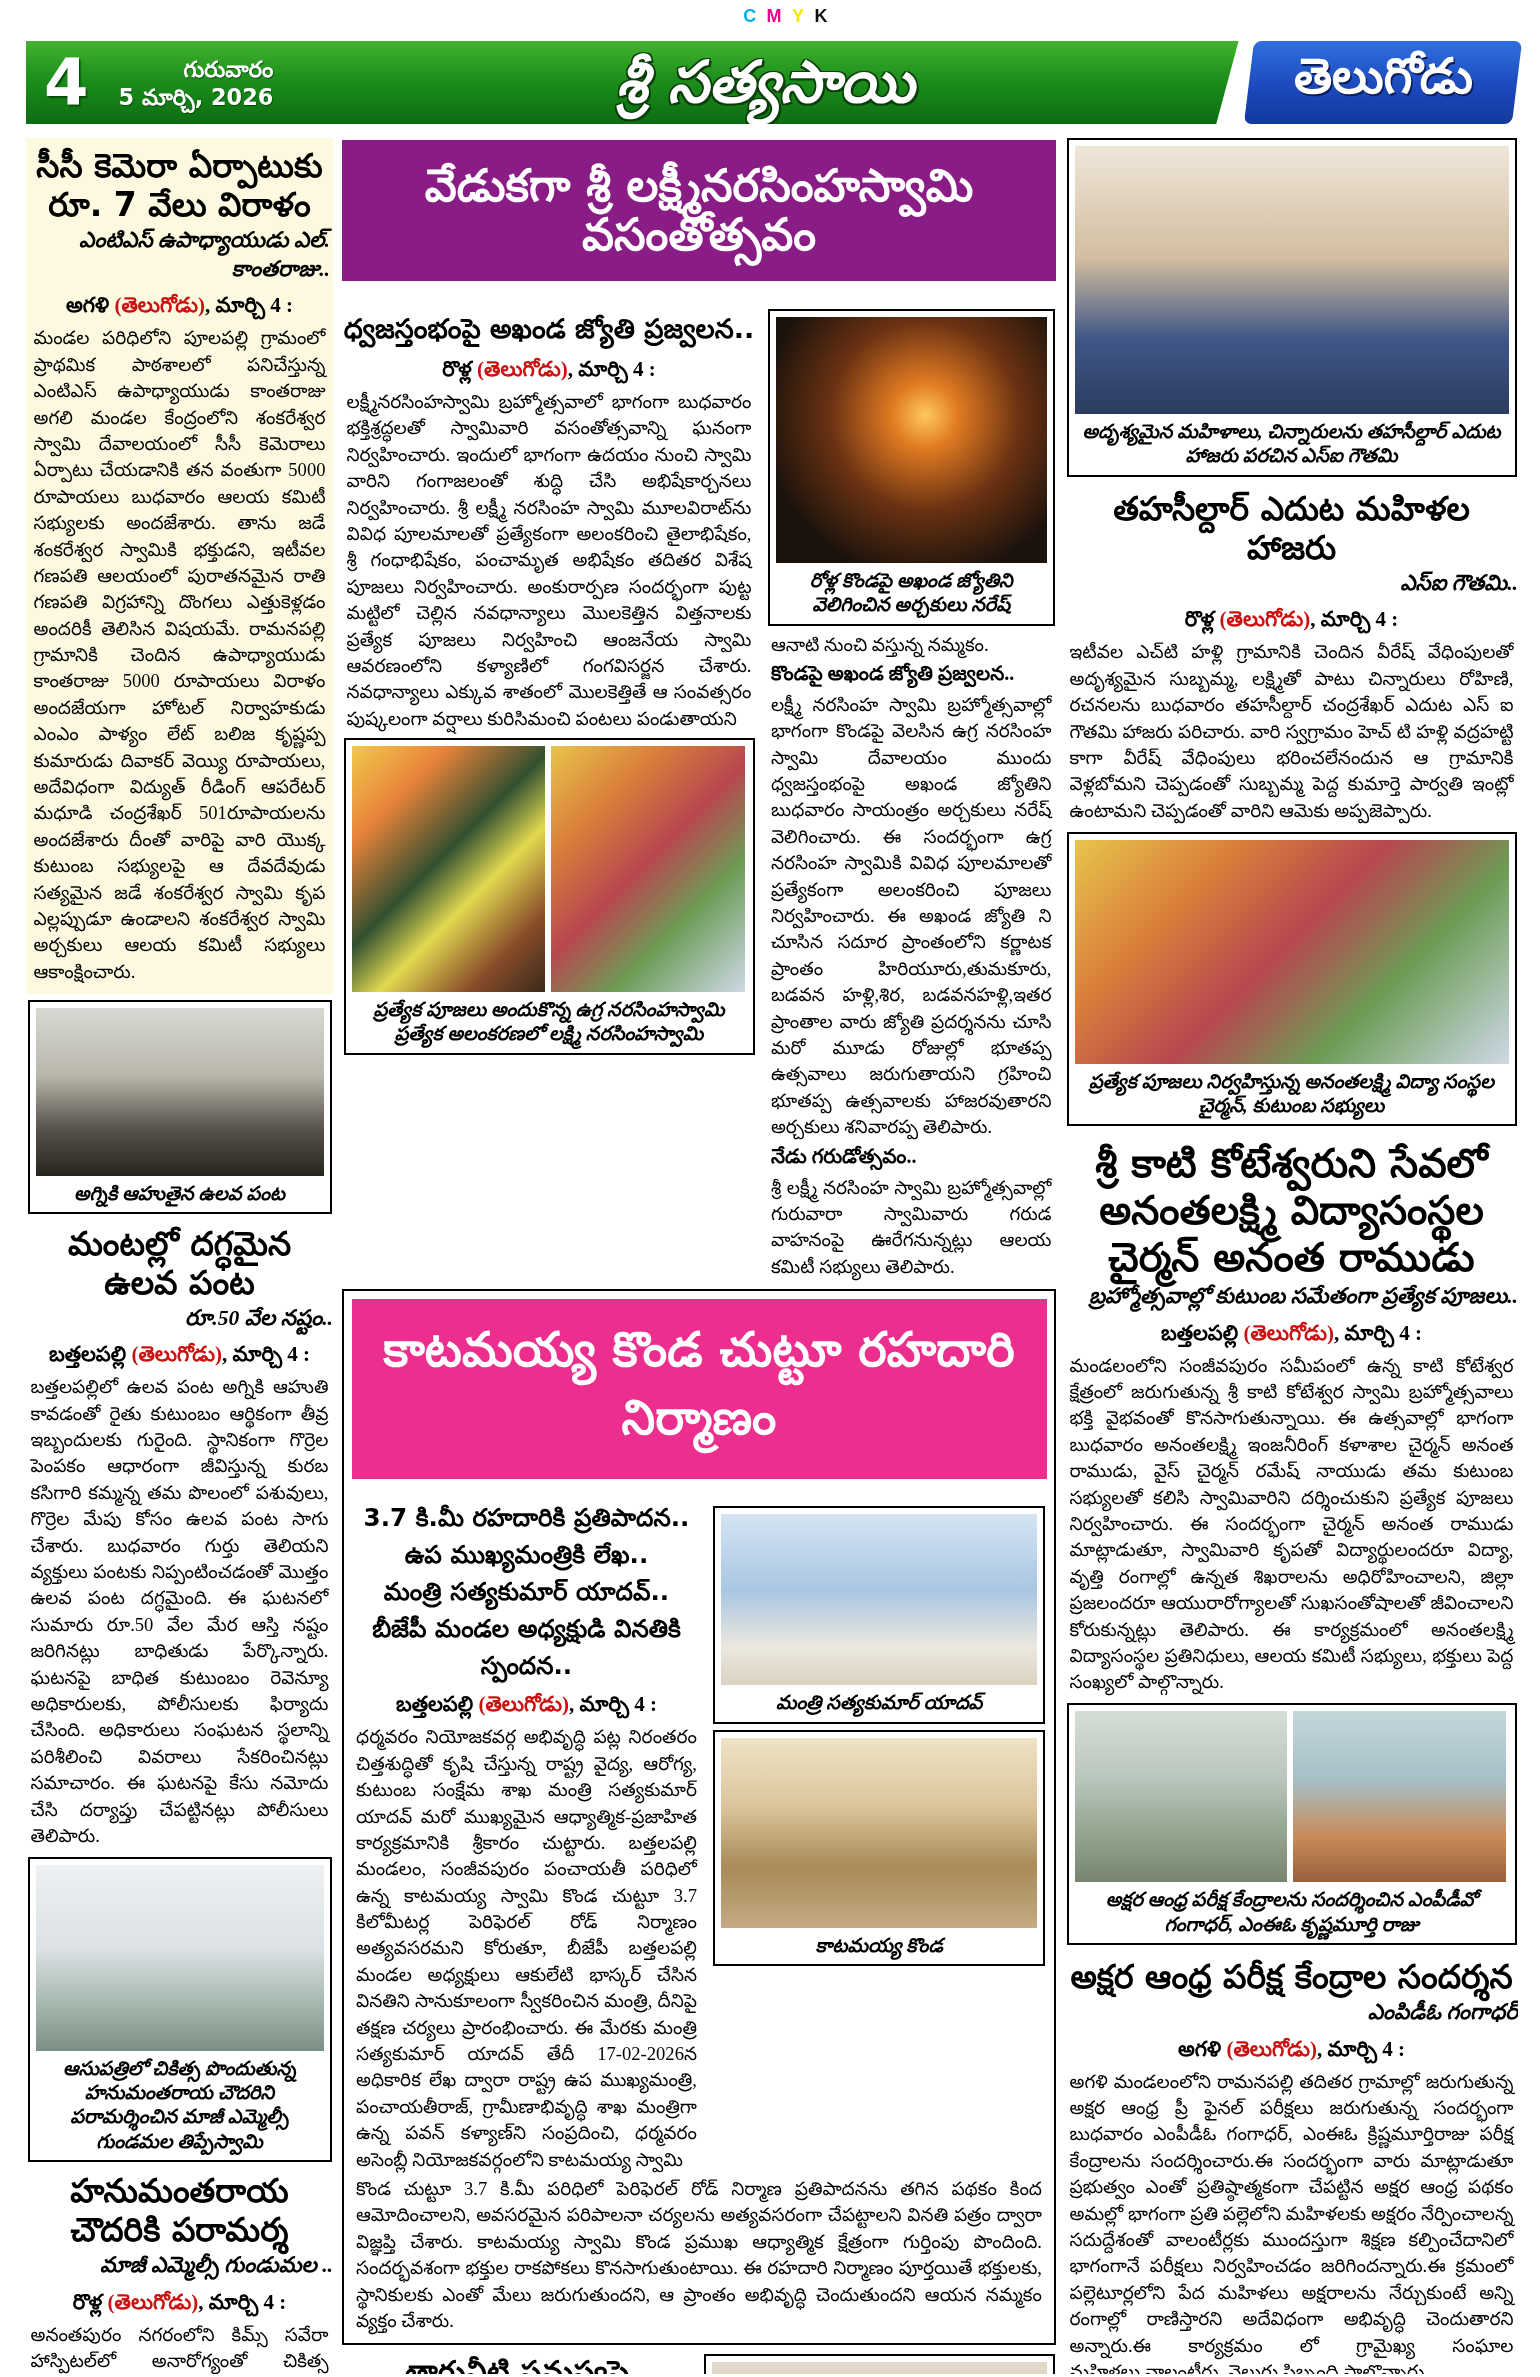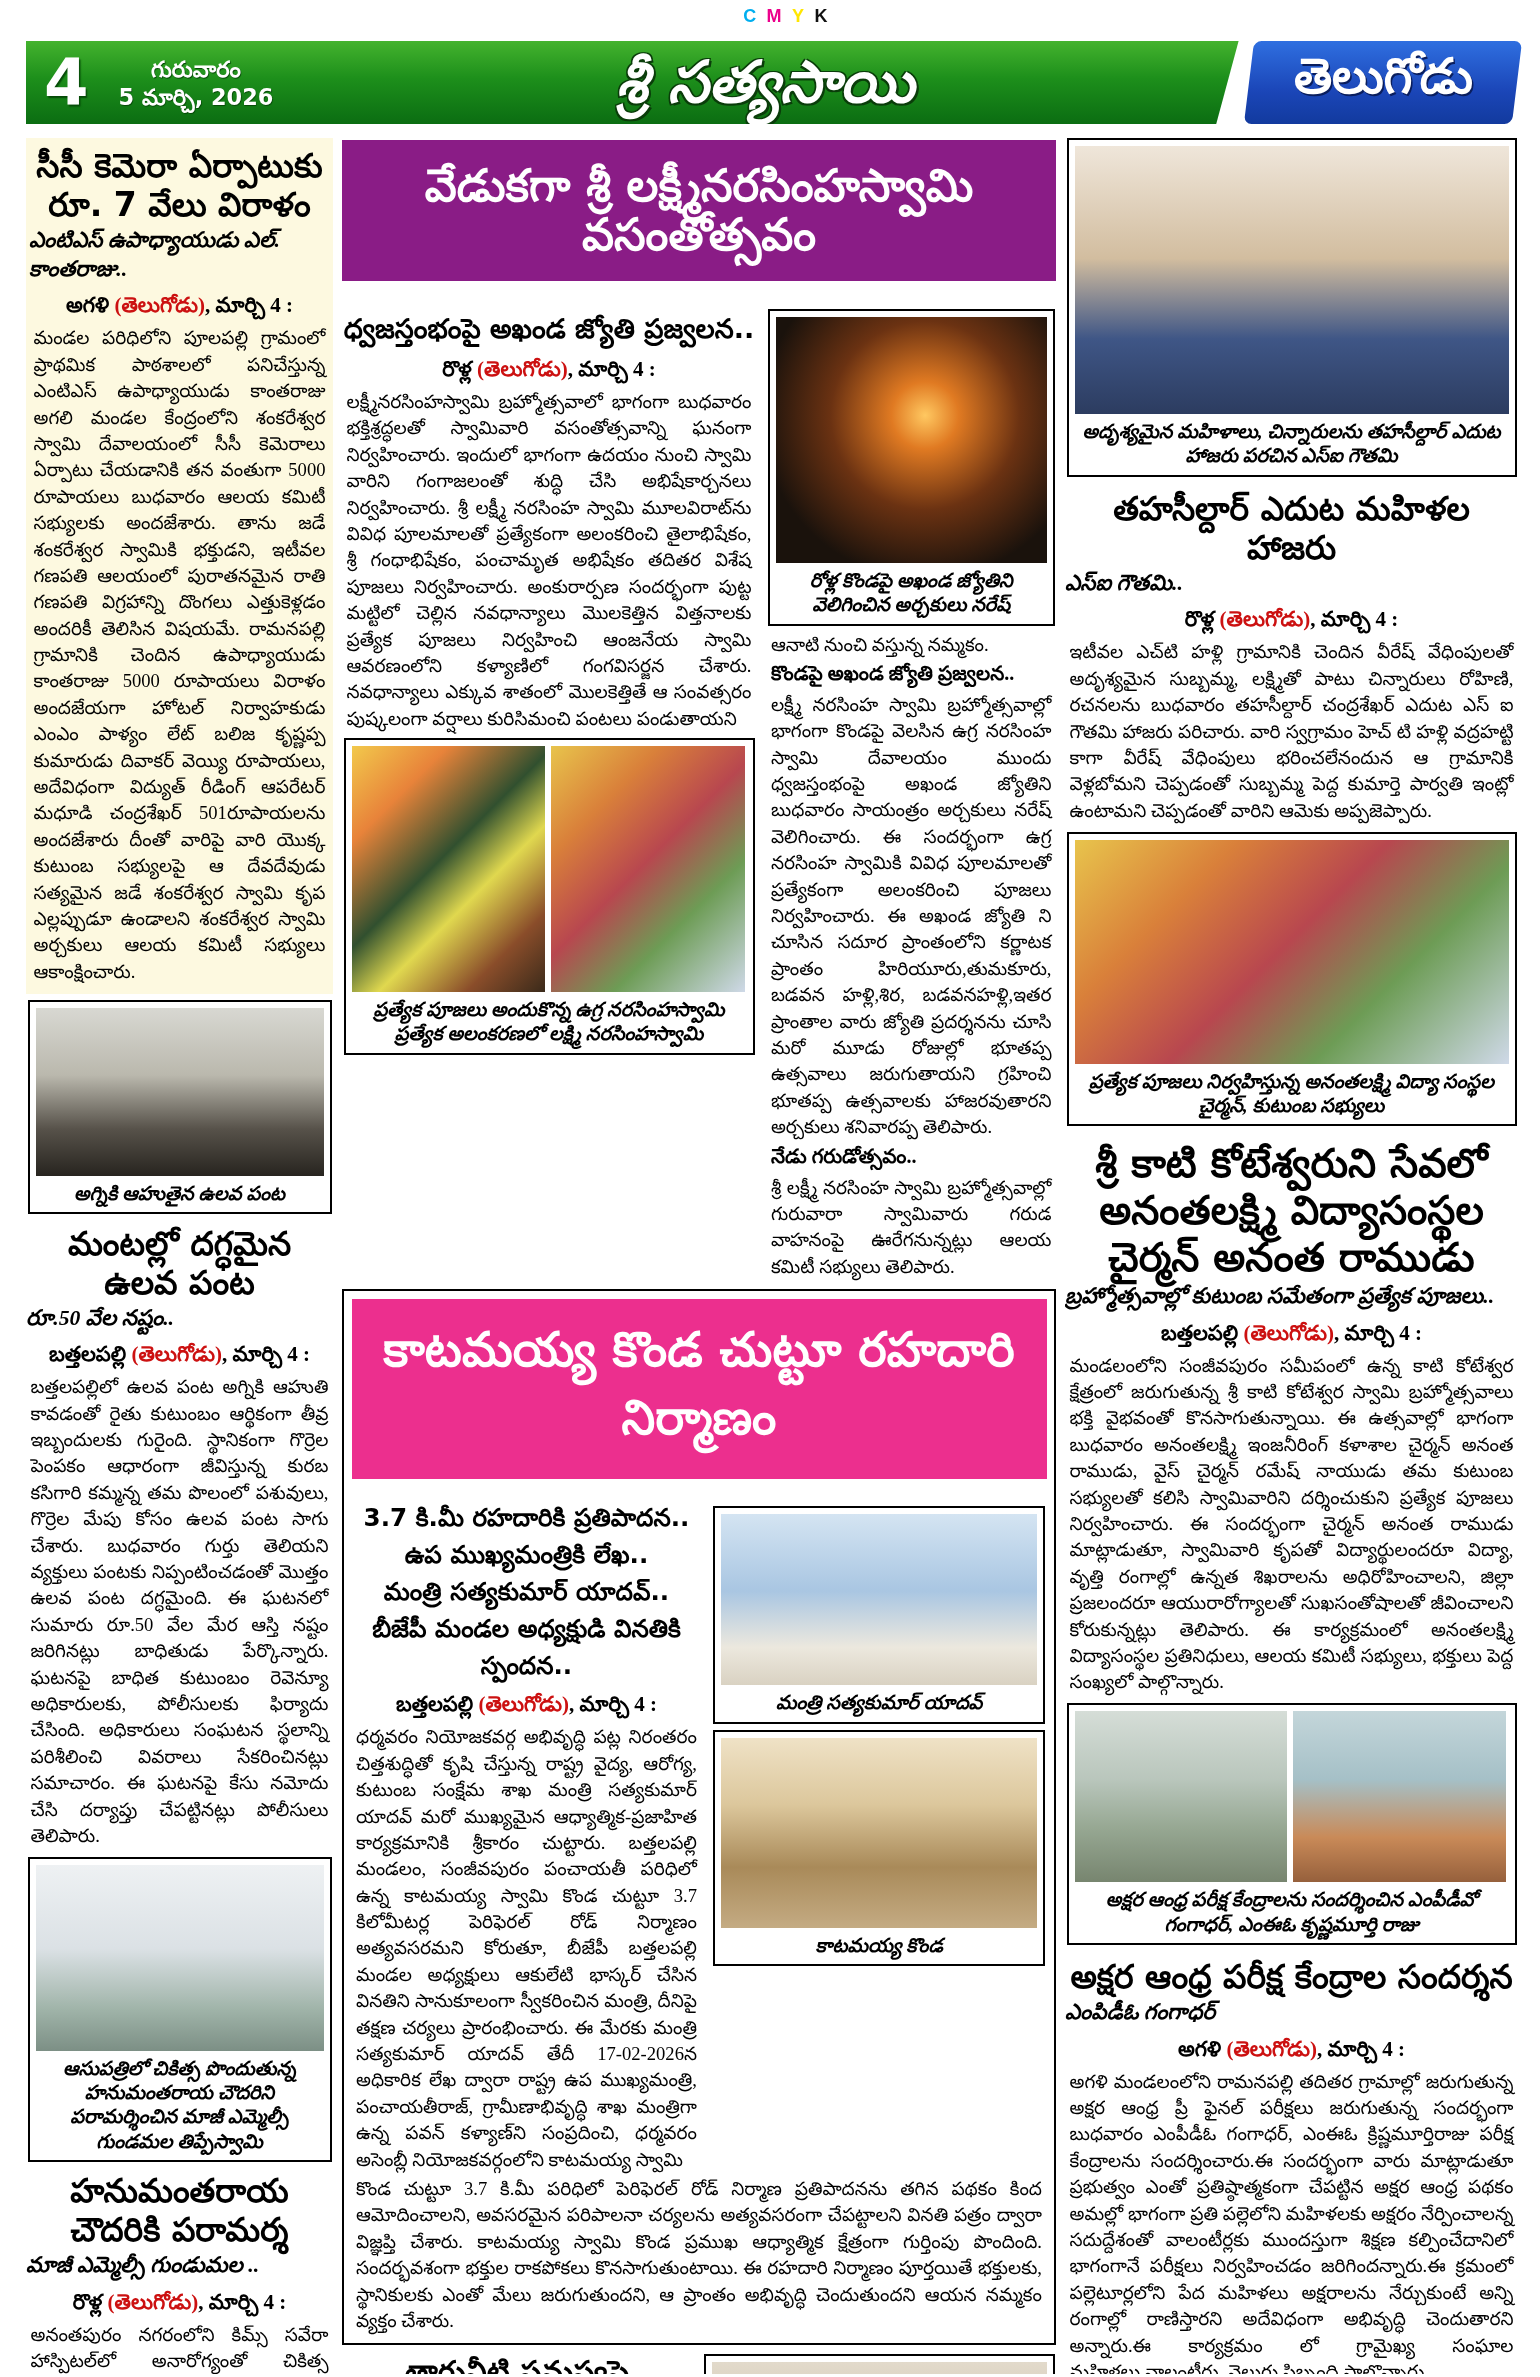--- a/index.html
+++ b/index.html
@@ -12,40 +12,40 @@
   .regmark{position:absolute;width:25px;height:25px;border:1.5px solid #333;border-radius:50%;}
   .regmark:before,.regmark:after{content:"";position:absolute;background:#333;}
   .regmark:before{left:50%;top:-7.5px;width:1.5px;height:40px;margin-left:-0.7px;}
   .regmark:after{top:50%;left:-7.5px;height:1.5px;width:40px;margin-top:-0.7px;}
   
   .masthead{position:absolute;top:41px;left:26px;right:24px;height:83px;display:flex;}
   .mast-green{flex:1;background:linear-gradient(180deg,#44b32e 0%,#1d8f1b 45%,#0b6d12 100%);
       display:flex;align-items:center;clip-path:polygon(0 0,100% 0,calc(100% - 22.4px) 100%,0 100%);}
   .pageno{font-family:"DejaVu Sans",sans-serif;font-size:64px;font-weight:bold;color:#fff;
       margin:0 30px 0 18px;line-height:1;text-shadow:1.5px 1.5px 1.5px #064a08;}
-  .mast-date{color:#fff;font-family:"DejaVu Sans",sans-serif;font-weight:bold;text-align:center;
+  .mast-date{color:#fff;font-family:"DejaVu Sans",sans-serif;font-weight:bold;text-align:right;
       font-size:22.4px;line-height:1.25;margin-right:18px;text-shadow:0.7px 0.7px 0.7px #064a08;}
   .mast-title{flex:1;text-align:center;color:#fff;font-family:"DejaVu Sans",sans-serif;
       font-size:58px;font-weight:bold;font-style:italic;line-height:83px;
       text-shadow:2.2px 2.2px 0 #0a3d0a,-1.5px -1.5px 0 #0a3d0a,1.5px -1.5px 0 #0a3d0a,-1.5px 1.5px 0 #0a3d0a;}
   .brand-box{width:268px;margin-left:10.4px;background:linear-gradient(180deg,#2f6fe0 0%,#1b46b8 60%,#123a9e 100%);
       border-radius:7.5px;transform:skewX(-7deg);display:flex;align-items:center;justify-content:center;}
   .brand-box span{transform:skewX(7deg);color:#fff;font-family:"DejaVu Sans",sans-serif;
       font-size:49px;font-weight:bold;text-shadow:1.5px 1.5px 0 #0a1e5e;}
   
   .content{position:absolute;top:138px;left:26px;display:flex;gap:9px;}
   .col{overflow:hidden;height:2236px;display:flex;flex-direction:column;}
   .col-left{width:307px;}
   .col-center{width:714px;}
   .col-right{width:453px;}
   
   .headline{font-family:"DejaVu Sans",sans-serif;font-weight:bold;text-align:center;line-height:1.18;}
   .h-left{font-size:33px;margin:4.5px 3px 1.5px;}
   .h-right{font-size:33px;margin:7.5px 1.5px 1.5px;}
-  .subhead{font-weight:bold;font-style:italic;text-align:left;font-size:21.6px;margin:3px 0 4.5px;}
+  .subhead{font-weight:bold;font-style:italic;text-align:right;font-size:21.6px;margin:3px 0 4.5px;}
   .dateline{font-weight:bold;text-align:center;font-size:21px;margin:7.5px 0 3px;}
   .dateline .red{color:#cc1111;}
   .bodytext{font-size:18.6px;line-height:1.42;text-align:justify;margin:1.5px 4.5px;}
   .photobox{border:2.2px solid #000;background:#fff;margin:6px 1.5px;padding:6px;}
   .photo{width:100%;}
   .caption{font-weight:bold;font-style:italic;text-align:center;font-size:19.4px;line-height:1.25;padding-top:6px;}
   .banner{color:#fff;font-family:"DejaVu Sans",sans-serif;font-weight:bold;text-align:center;}
   .banner-purple{background:#8a1c86;font-size:45px;line-height:1.1;padding:21px 7.5px;margin:1.5px 0 7.5px;}
   .banner-pink{background:#ec2f8e;font-size:48px;padding:22.4px 7.5px;margin:3px 0 7.5px;}
   .twocol{display:flex;gap:10.4px;margin-top:21px;}

